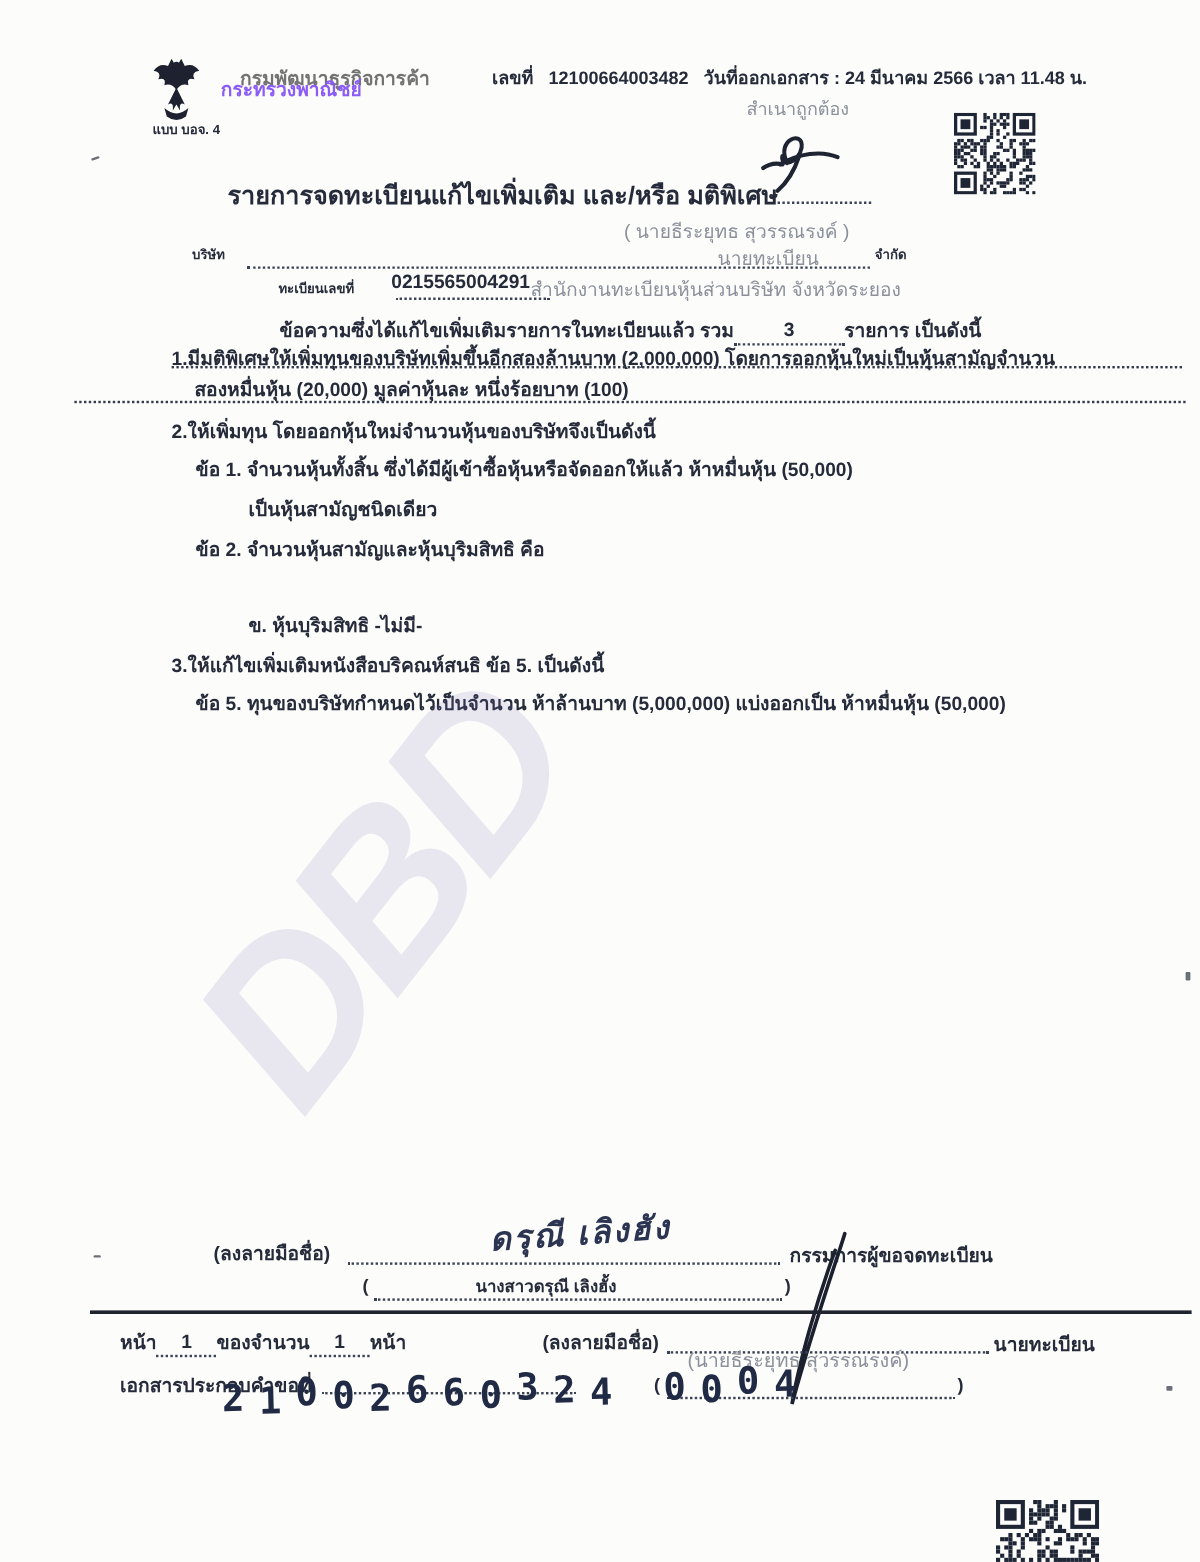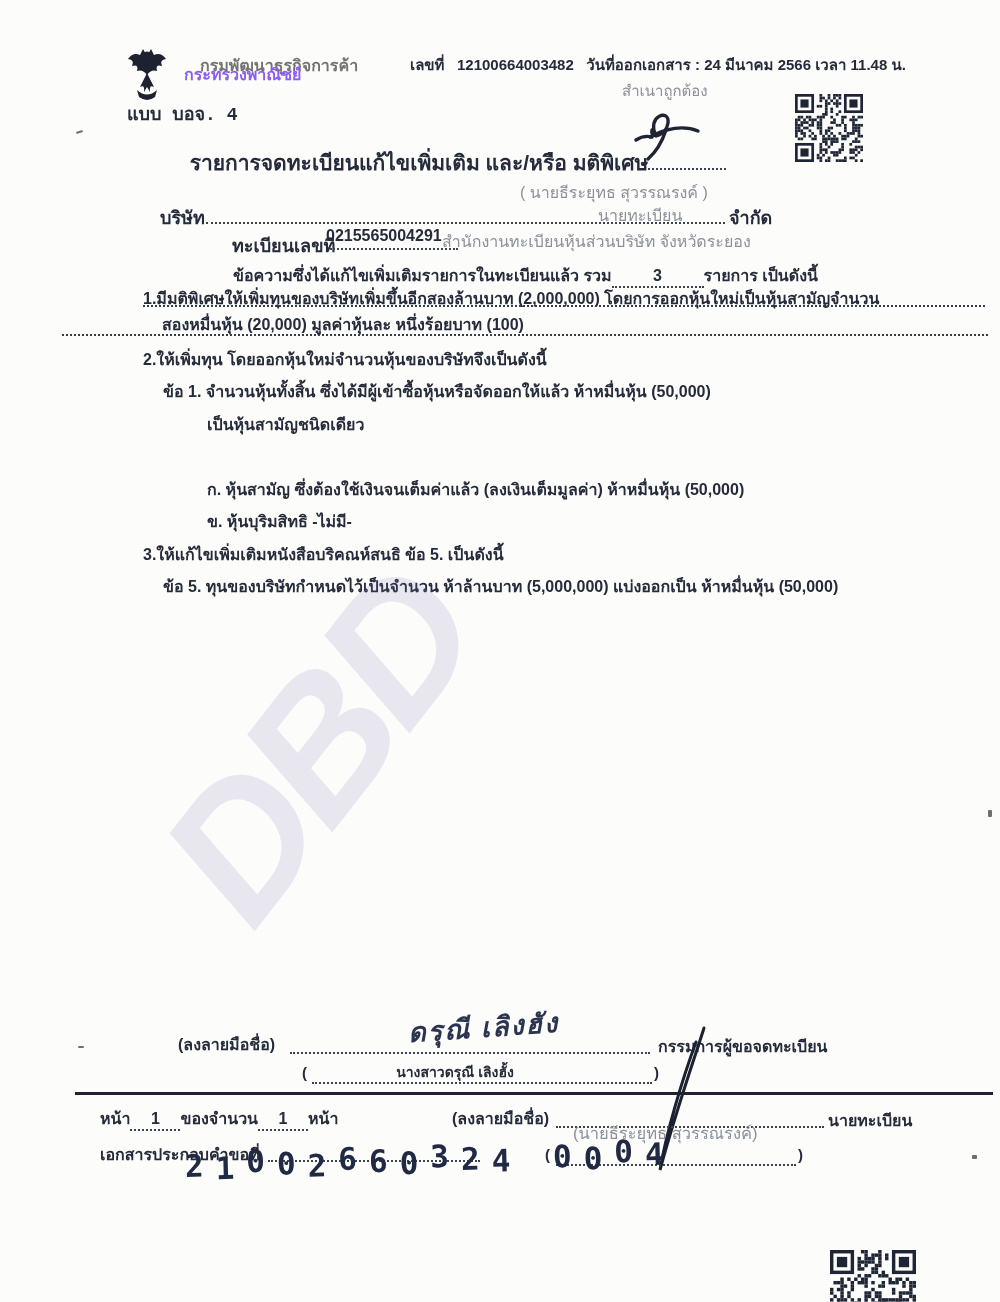--- a/index.html
+++ b/index.html
@@ -2,21 +2,21 @@
 <html lang="th"><head>
 <meta charset="utf-8">
 <style>
   html,body{margin:0;padding:0;background:#e8e8e6;}
   .page{position:relative;width:1000px;height:1302px;margin:0 auto;background:#fcfcfa;
         overflow:hidden;font-family:"Liberation Sans","DejaVu Sans",sans-serif;color:#252b3a;}
   .abs{position:absolute;white-space:nowrap;}
   .b{font-weight:700;}
   .xb{font-weight:800;}
   .gray{color:#8b909b;font-weight:400;}
-  .fs15{font-size:15px;} .fs16{font-size:16px;} .fs17{font-size:18px;font-family:Liberation Mono, monospace;} .fs21{font-size:21px;}
+  .fs15{font-size:15px;} .fs16{font-size:16px;} .fs17{font-size:11px;} .fs21{font-size:21px;}
   .leader{position:absolute;border-bottom:2px dotted #3a4254;}
   .dotbox{display:inline-block;position:relative;border-bottom:2px dotted #3a4254;height:17px;vertical-align:bottom;}
   .dotbox .over{position:absolute;left:0;right:0;bottom:1px;text-align:center;font-style:normal;font-weight:700;}
   .dots-tail{display:inline-block;border-bottom:2px dotted #3a4254;height:13px;vertical-align:baseline;}
   .rule{position:absolute;border-bottom:2px dotted #343b4c;height:0;}
   .divider{position:absolute;background:#1f232d;}
   .wm{position:absolute;font-weight:800;font-style:italic;color:rgba(122,110,178,0.15);
       transform:rotate(-52deg);letter-spacing:-8px;pointer-events:none;}
   .hand{font-style:italic;color:#2b3450;}
   .stampnum{font-family:"DejaVu Sans Mono","Liberation Mono",monospace;font-weight:700;
@@ -294,21 +294,21 @@
     <span>ข้อความซึ่งได้แก้ไขเพิ่มเติมรายการในทะเบียนแล้ว  รวม</span><span class="dotbox" style="width:92px;"><i class="over">3</i></span><span>รายการ  เป็นดังนี้</span>
   </div>
 
   <div class="abs fs16 b" style="left:143px;top:286px;">1.มีมติพิเศษให้เพิ่มทุนของบริษัทเพิ่มขึ้นอีกสองล้านบาท (2,000,000) โดยการออกหุ้นใหม่เป็นหุ้นสามัญจำนวน</div>
   <div class="rule" style="left:143px;top:305px;width:842px;"></div>
   <div class="abs fs16 b" style="left:162px;top:312px;">สองหมื่นหุ้น (20,000) มูลค่าหุ้นละ หนึ่งร้อยบาท (100)</div>
   <div class="rule" style="left:62px;top:334px;width:926px;"></div>
   <div class="abs fs16 b" style="left:143px;top:347px;">2.ให้เพิ่มทุน โดยออกหุ้นใหม่จำนวนหุ้นของบริษัทจึงเป็นดังนี้</div>
   <div class="abs fs16 b" style="left:163px;top:379px;">ข้อ 1. จำนวนหุ้นทั้งสิ้น ซึ่งได้มีผู้เข้าซื้อหุ้นหรือจัดออกให้แล้ว ห้าหมื่นหุ้น (50,000)</div>
   <div class="abs fs16 b" style="left:207px;top:412px;">เป็นหุ้นสามัญชนิดเดียว</div>
-  <div class="abs fs16 b" style="left:207px;top:477px;">ก. หุ้นสามัญ ซึ่งต้องใช้เงินจนเต็มค่าแล้ว (ลงเงินเต็มมูลค่า) ห้าหมื่นหุ้น (50,000)</div>
+  <div class="abs fs16 b" style="left:163px;top:445px;">ข้อ 2. จำนวนหุ้นสามัญและหุ้นบุริมสิทธิ คือ</div>
   <div class="abs fs16 b" style="left:207px;top:509px;">ข. หุ้นบุริมสิทธิ -ไม่มี-</div>
   <div class="abs fs16 b" style="left:143px;top:542px;">3.ให้แก้ไขเพิ่มเติมหนังสือบริคณห์สนธิ ข้อ 5. เป็นดังนี้</div>
   <div class="abs fs16 b" style="left:163px;top:574px;">ข้อ 5. ทุนของบริษัทกำหนดไว้เป็นจำนวน ห้าล้านบาท (5,000,000) แบ่งออกเป็น ห้าหมื่นหุ้น (50,000)</div>
 
   <div class="wm" style="left:130px;top:640px;font-size:185px;">DBD</div>
 
   <div class="abs fs16 b" style="left:178px;top:1032px;">(ลงลายมือชื่อ)</div>
   <div class="leader" style="left:290px;top:1032px;width:360px;height:20px;"></div>
   <div class="abs hand" style="left:408px;top:1006px;font-size:27px;font-weight:600;transform:rotate(-4deg);letter-spacing:2px;">ดรุณี  เลิงฮัง</div>
   <div class="abs fs16 b" style="left:658px;top:1034px;">กรรมการผู้ขอจดทะเบียน</div>

